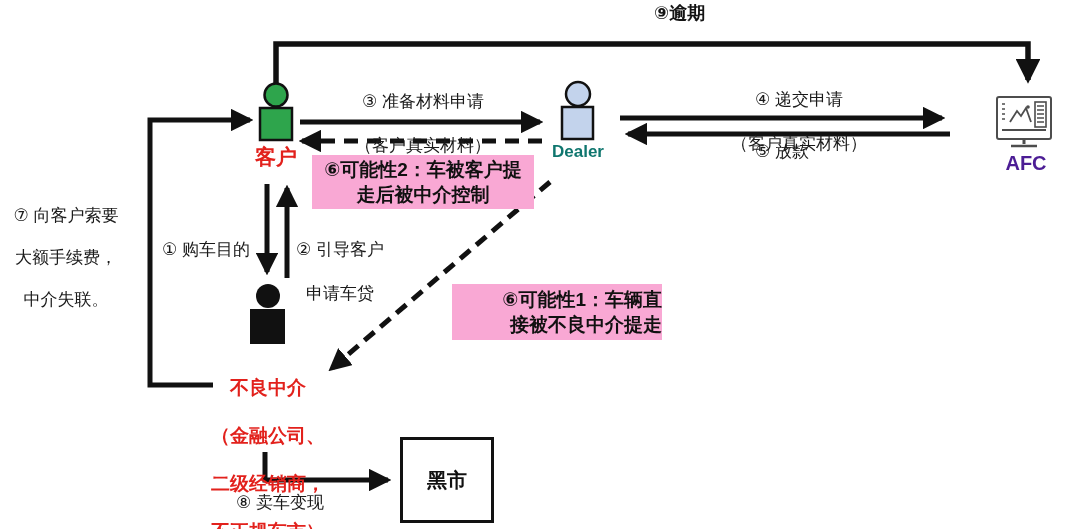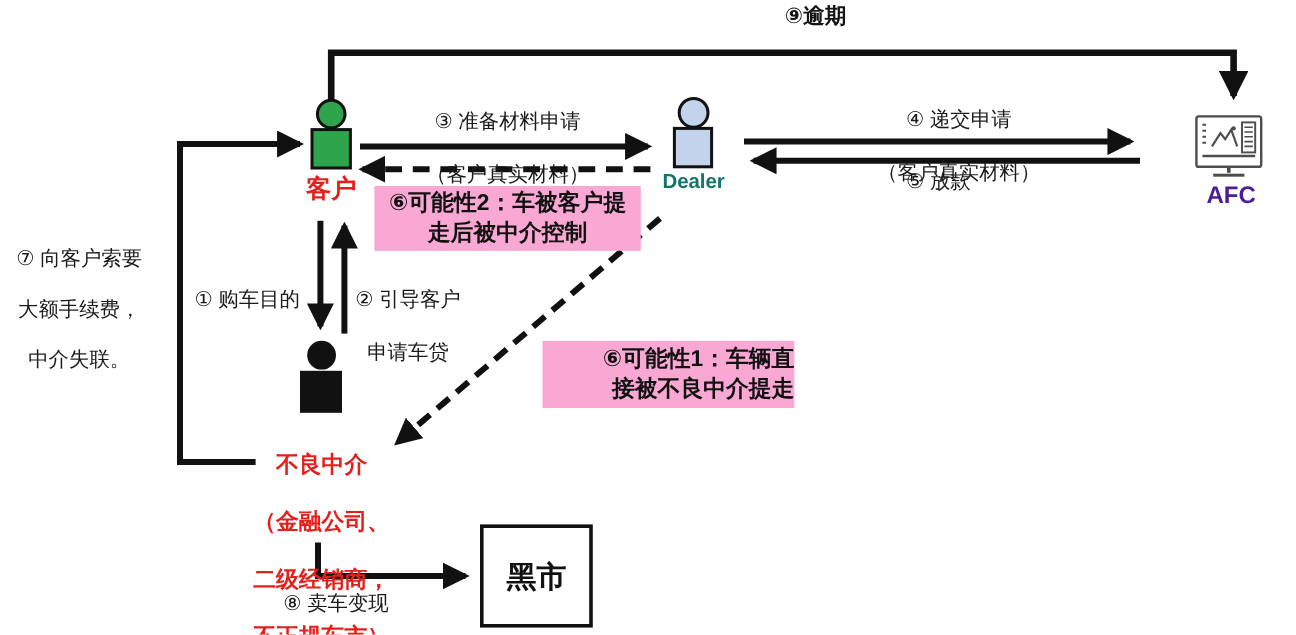--- a/index.html
+++ b/index.html
@@ -14,21 +14,21 @@
   .bold{font-weight:bold;}
   .red{color:#e2211c;}
   .note{
     position:absolute;background:#f9a8d4;color:#111;
     font-weight:bold;font-size:19px;line-height:25px;text-align:center;
     display:flex;flex-direction:column;justify-content:center;
   }
   .nodebox{
     position:absolute;border:3px solid #111;background:#fff;
     display:flex;align-items:center;justify-content:center;
-    font-weight:bold;font-size:25px;color:#111;
+    font-weight:bold;font-size:20px;color:#111;
   }
 </style>
 </head>
 <body>
 
 <div id="stage">
 
   <svg id="wires" viewBox="0 0 1080 529">
     <defs>
       <marker id="ah" viewBox="0 0 10 10" refX="8.5" refY="5" markerWidth="4.5" markerHeight="4.5" orient="auto-start-reverse">

